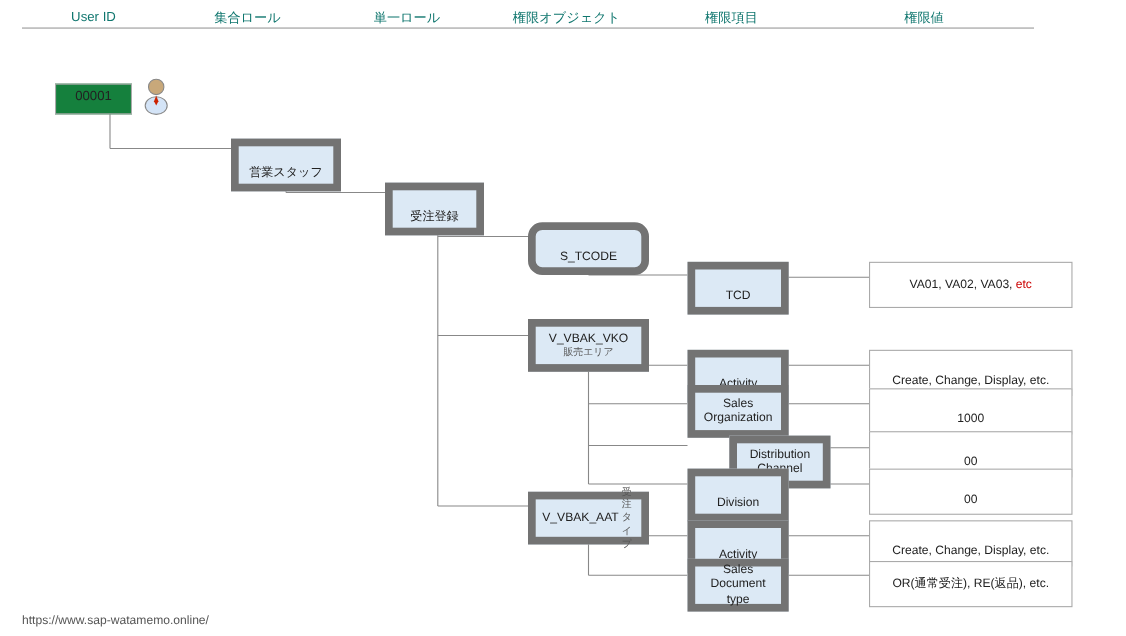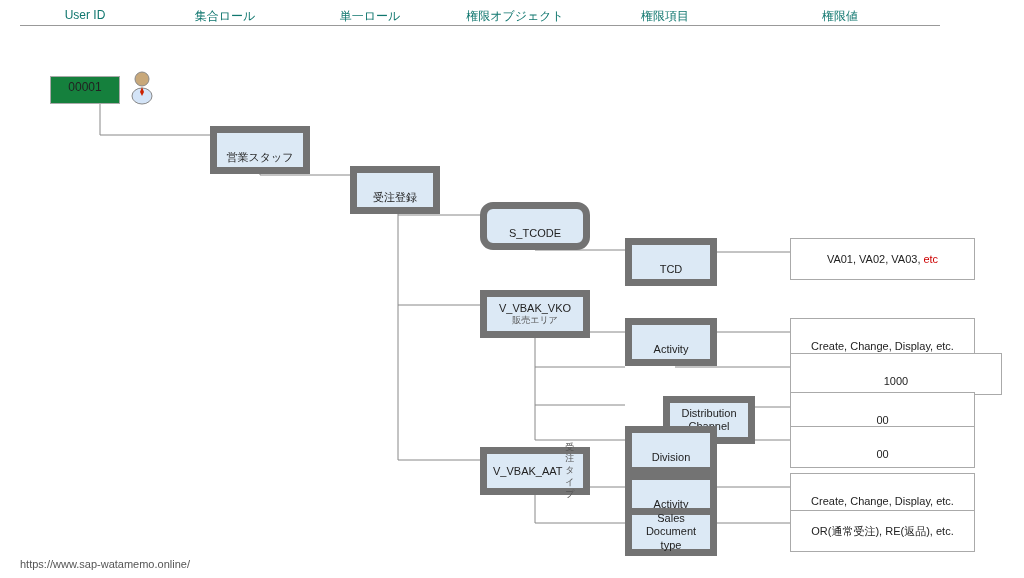--- a/index.html
+++ b/index.html
@@ -187,22 +187,25 @@
 
   <div class="box" style="left:480px; top:290px; width:110px; height:38px; display:flex; flex-direction:column; align-items:center; justify-content:center;">
     <span>V_VBAK_VKO</span>
     <span class="sub-label">販売エリア</span>
   </div>
 
   <div class="box" style="left:625px; top:318px; width:92px; height:28px;">Activity</div>
 
   <div class="value-box" style="left:790px; top:318px; width:185px; height:28px;">Create, Change, Display, etc.</div>
 
-
-  <div class="value-box" style="left:790px; top:353px; width:212px; height:28px;">1000</div>
+  <div class="box" style="left:625px; top:350px; width:92px; height:34px; display:flex; align-items:center; justify-content:center;">
+    <span style="line-height:1.2;">Sales Organization</span>
+  </div>
+
+  <div class="value-box" style="left:790px; top:353px; width:185px; height:28px;">1000</div>
 
   <div class="box" style="left:625px; top:396px; width:92px; height:26px; display:flex; align-items:center; justify-content:center;margin-left:38px;">
     <span style="line-height:1.2;">Distribution Channel</span>
   </div>
 
   <div class="value-box" style="left:790px; top:392px; width:185px; height:28px;">00</div>
 
   <div class="box" style="left:625px; top:426px; width:92px; height:28px;">Division</div>
 
   <div class="value-box" style="left:790px; top:426px; width:185px; height:28px;">00</div>

